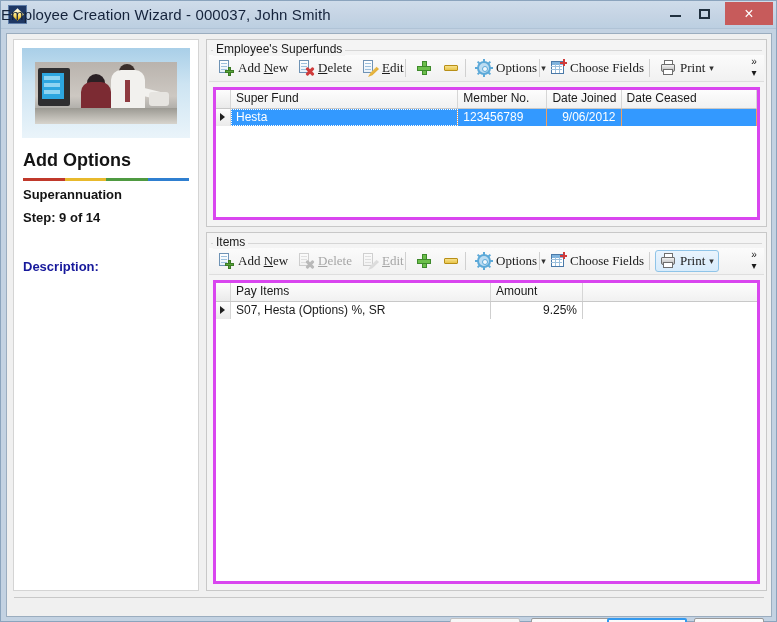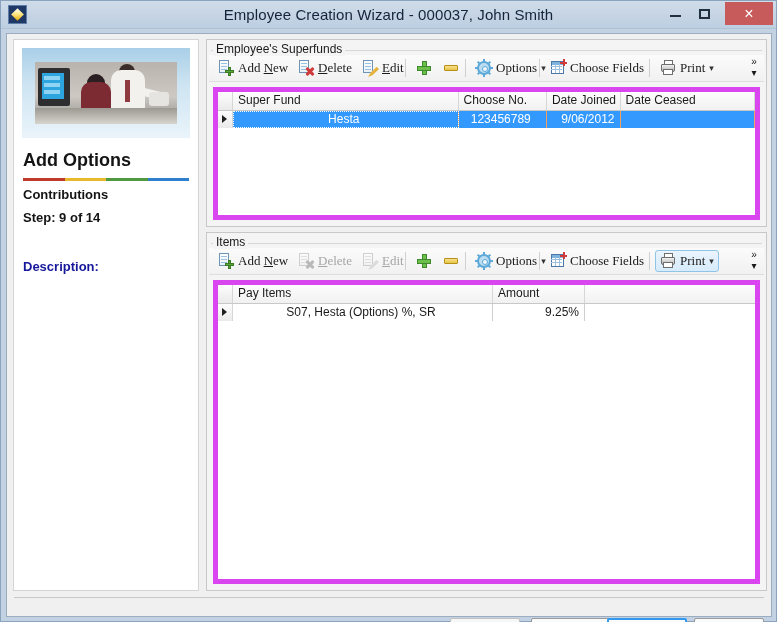--- a/index.html
+++ b/index.html
@@ -33,21 +33,21 @@
   }
   #app-icon .diamond {
     position: absolute; left: 50%; top: 50%;
     width: 9px; height: 9px;
     margin-left: -4.5px; margin-top: -4.5px;
     background: linear-gradient(135deg,#ffffff 0%, #ffe98a 45%, #e0a800 100%);
     transform: rotate(45deg);
   }
   #window-title {
     position: absolute; left: 0; right: 0; top: 5px;
-    text-align: center;
+    text-align: left;
     font-size: 15px;
     color: #15233b;
     letter-spacing: 0.1px;
   }
   .win-btn {
     position: absolute; top: 1px;
     height: 22px;
     border: 0; outline: 0;
     background: transparent;
     cursor: default;
@@ -346,21 +346,21 @@
   }
   .ic-printer-out {
     position:absolute; left:3px; top:9px; width:10px; height:6px;
     background:#ffffff; border:1px solid #6e6e6e; box-sizing:border-box;
   }
 
   
   .grid {
     position: absolute;
     background: #ffffff;
-    border: 5px solid #d946ef;
+    border: 3px solid #d946ef;
     box-sizing: border-box;
     overflow: hidden;
   }
   #grid-top    { left: 6px; top: 47px; width: 547px; height: 133px; }
   #grid-bottom { left: 6px; top: 47px; width: 547px; height: 304px; }
 
   .grid-head {
     position: relative; height: 18px;
     background: linear-gradient(to bottom,#fdfdfd,#f1f1f1);
     border-bottom: 1px solid #c8c8c8;
@@ -390,21 +390,20 @@
     border-left: 5px solid #202020;
     border-top: 4px solid transparent;
     border-bottom: 4px solid transparent;
   }
   .grid-row .gc {
     font-size: 12px; color: #1a1a1a;
     padding: 1px 8px 0 5px;
     box-sizing: border-box;
     overflow: hidden; white-space: nowrap;
     border-right: 1px solid #e3e3e3;
-    text-align: center;
   }
   .grid-row .gc.num { text-align: right; padding: 1px 5px 0 0; }
 
   .grid-row.selected { }
   .grid-row.selected .gc {
     background: #3399ff; color: #ffffff;
     border-right: 1px solid #f0a060;
   }
   .grid-row.selected .gc.focused {
     outline: 1px dotted #ffffff;
@@ -478,21 +477,21 @@
           <div class="p2"></div>
           <div class="tie"></div>
           <div class="arm"></div>
           <div class="obj"></div>
           <div class="desk"></div>
         </div>
       </div>
 
       <div id="side-title">Add Options</div>
       <div id="side-rule"></div>
-      <div id="side-sub">Contributions</div>
+      <div id="side-sub">Superannuation</div>
       <div id="side-step">Step: 9 of 14</div>
       <div id="desc-title">Description:</div>
     </div>
 
     <div class="panel" id="panel-top">
       <div class="caption-rule"></div>
       <div class="panel-caption">Employee's Superfunds</div>
 
       <div class="toolbar">
 
@@ -580,21 +579,21 @@
         <div class="tb-overflow" style="right:2px;">
           <div>»</div>
           <div>▾</div>
         </div>
       </div>
 
       <div class="grid" id="grid-top">
         <div class="grid-head">
           <div class="ind"></div>
           <div class="hc" style="width:230px">Super Fund</div>
-          <div class="hc" style="width:90px">Choose No.</div>
+          <div class="hc" style="width:90px">Member No.</div>
           <div class="hc" style="width:75px">Date Joined</div>
           <div class="hc" style="width:137px">Date Ceased</div>
         </div>
         <div class="grid-row selected">
           <div class="ind">
               <span class="arrow"></span>
             </div>
           <div class="gc focused" style="width:230px">Hesta</div>
           <div class="gc" style="width:90px">123456789</div>
           <div class="gc num" style="width:75px">9/06/2012</div>

